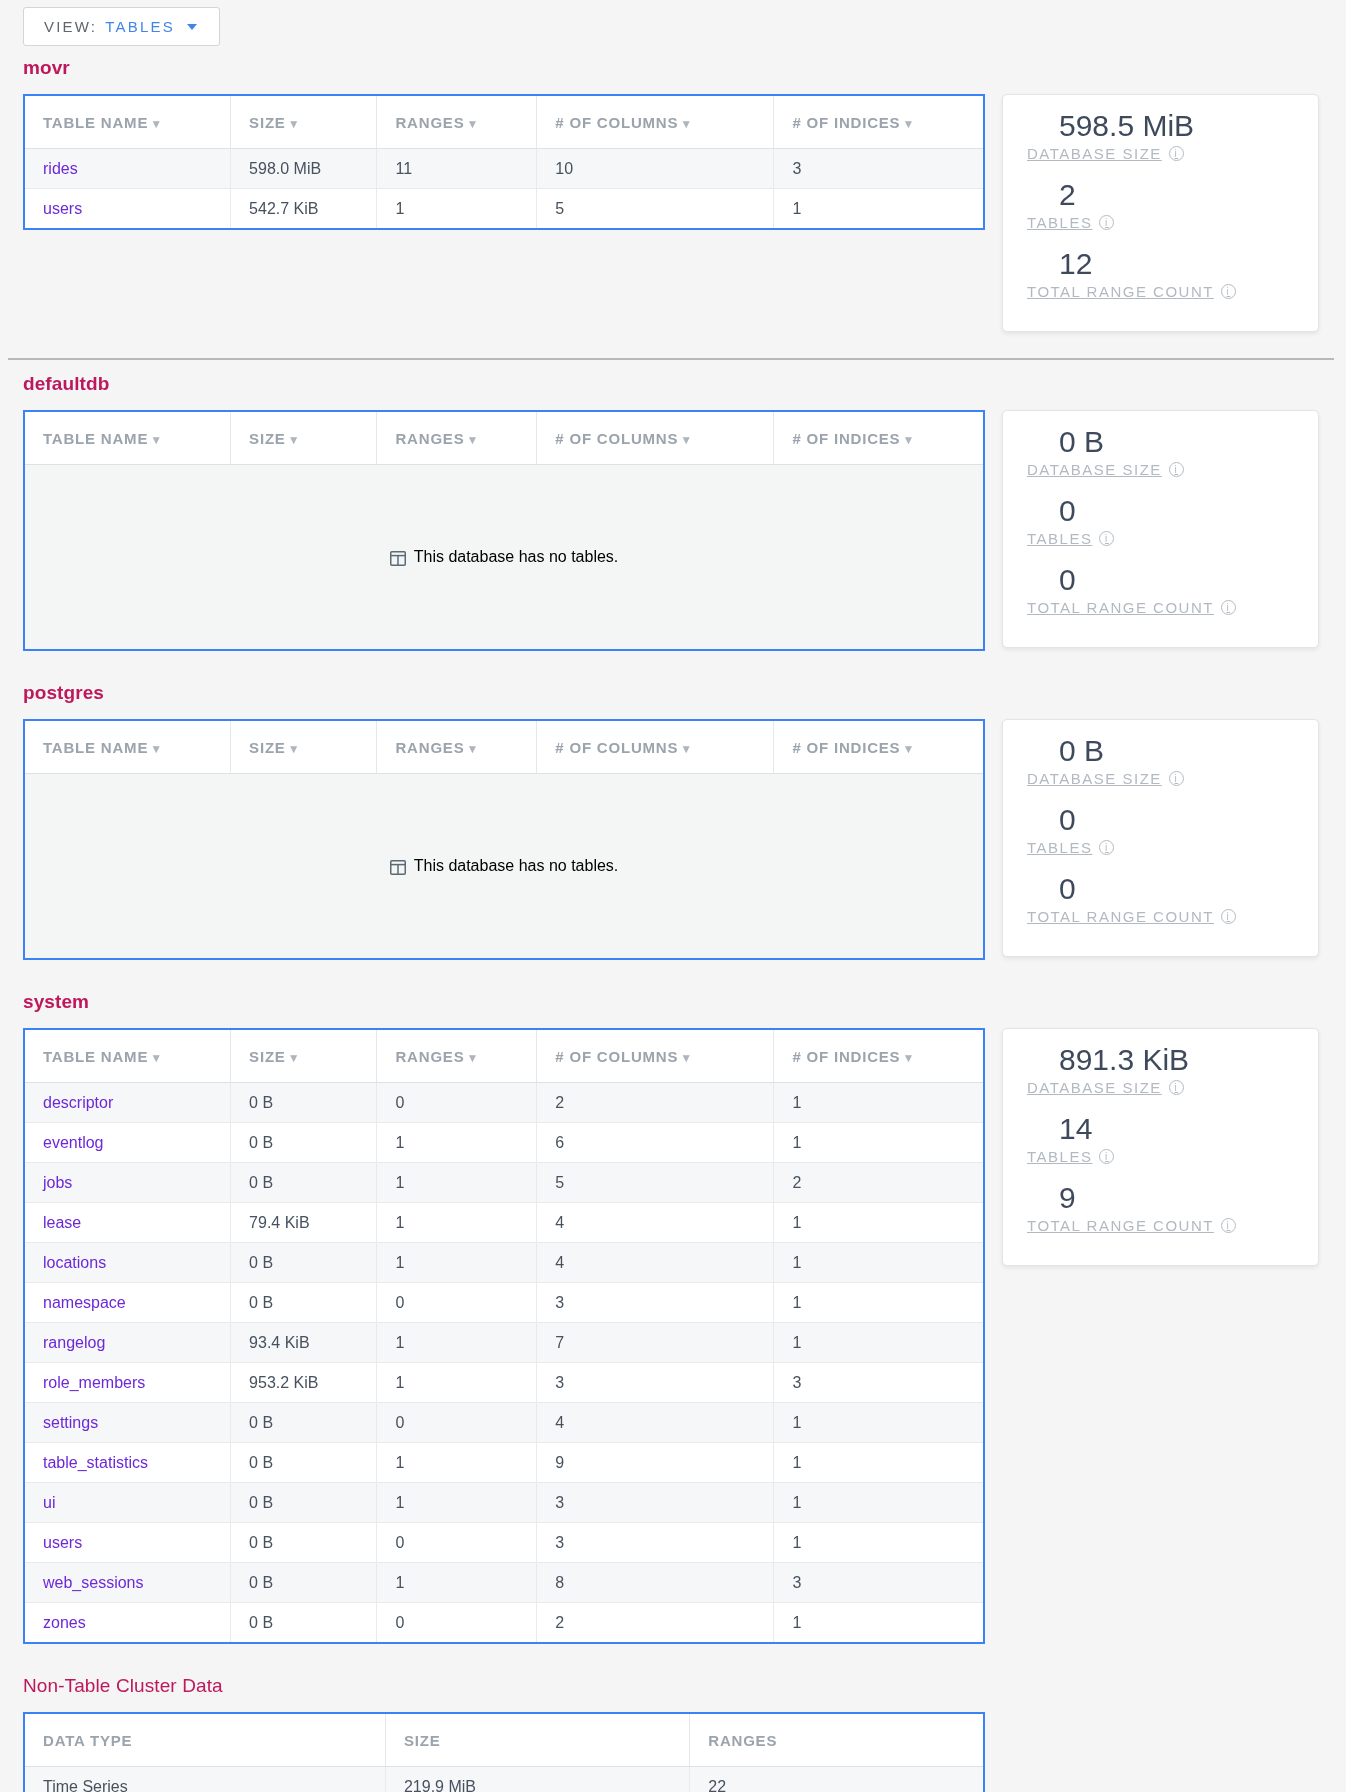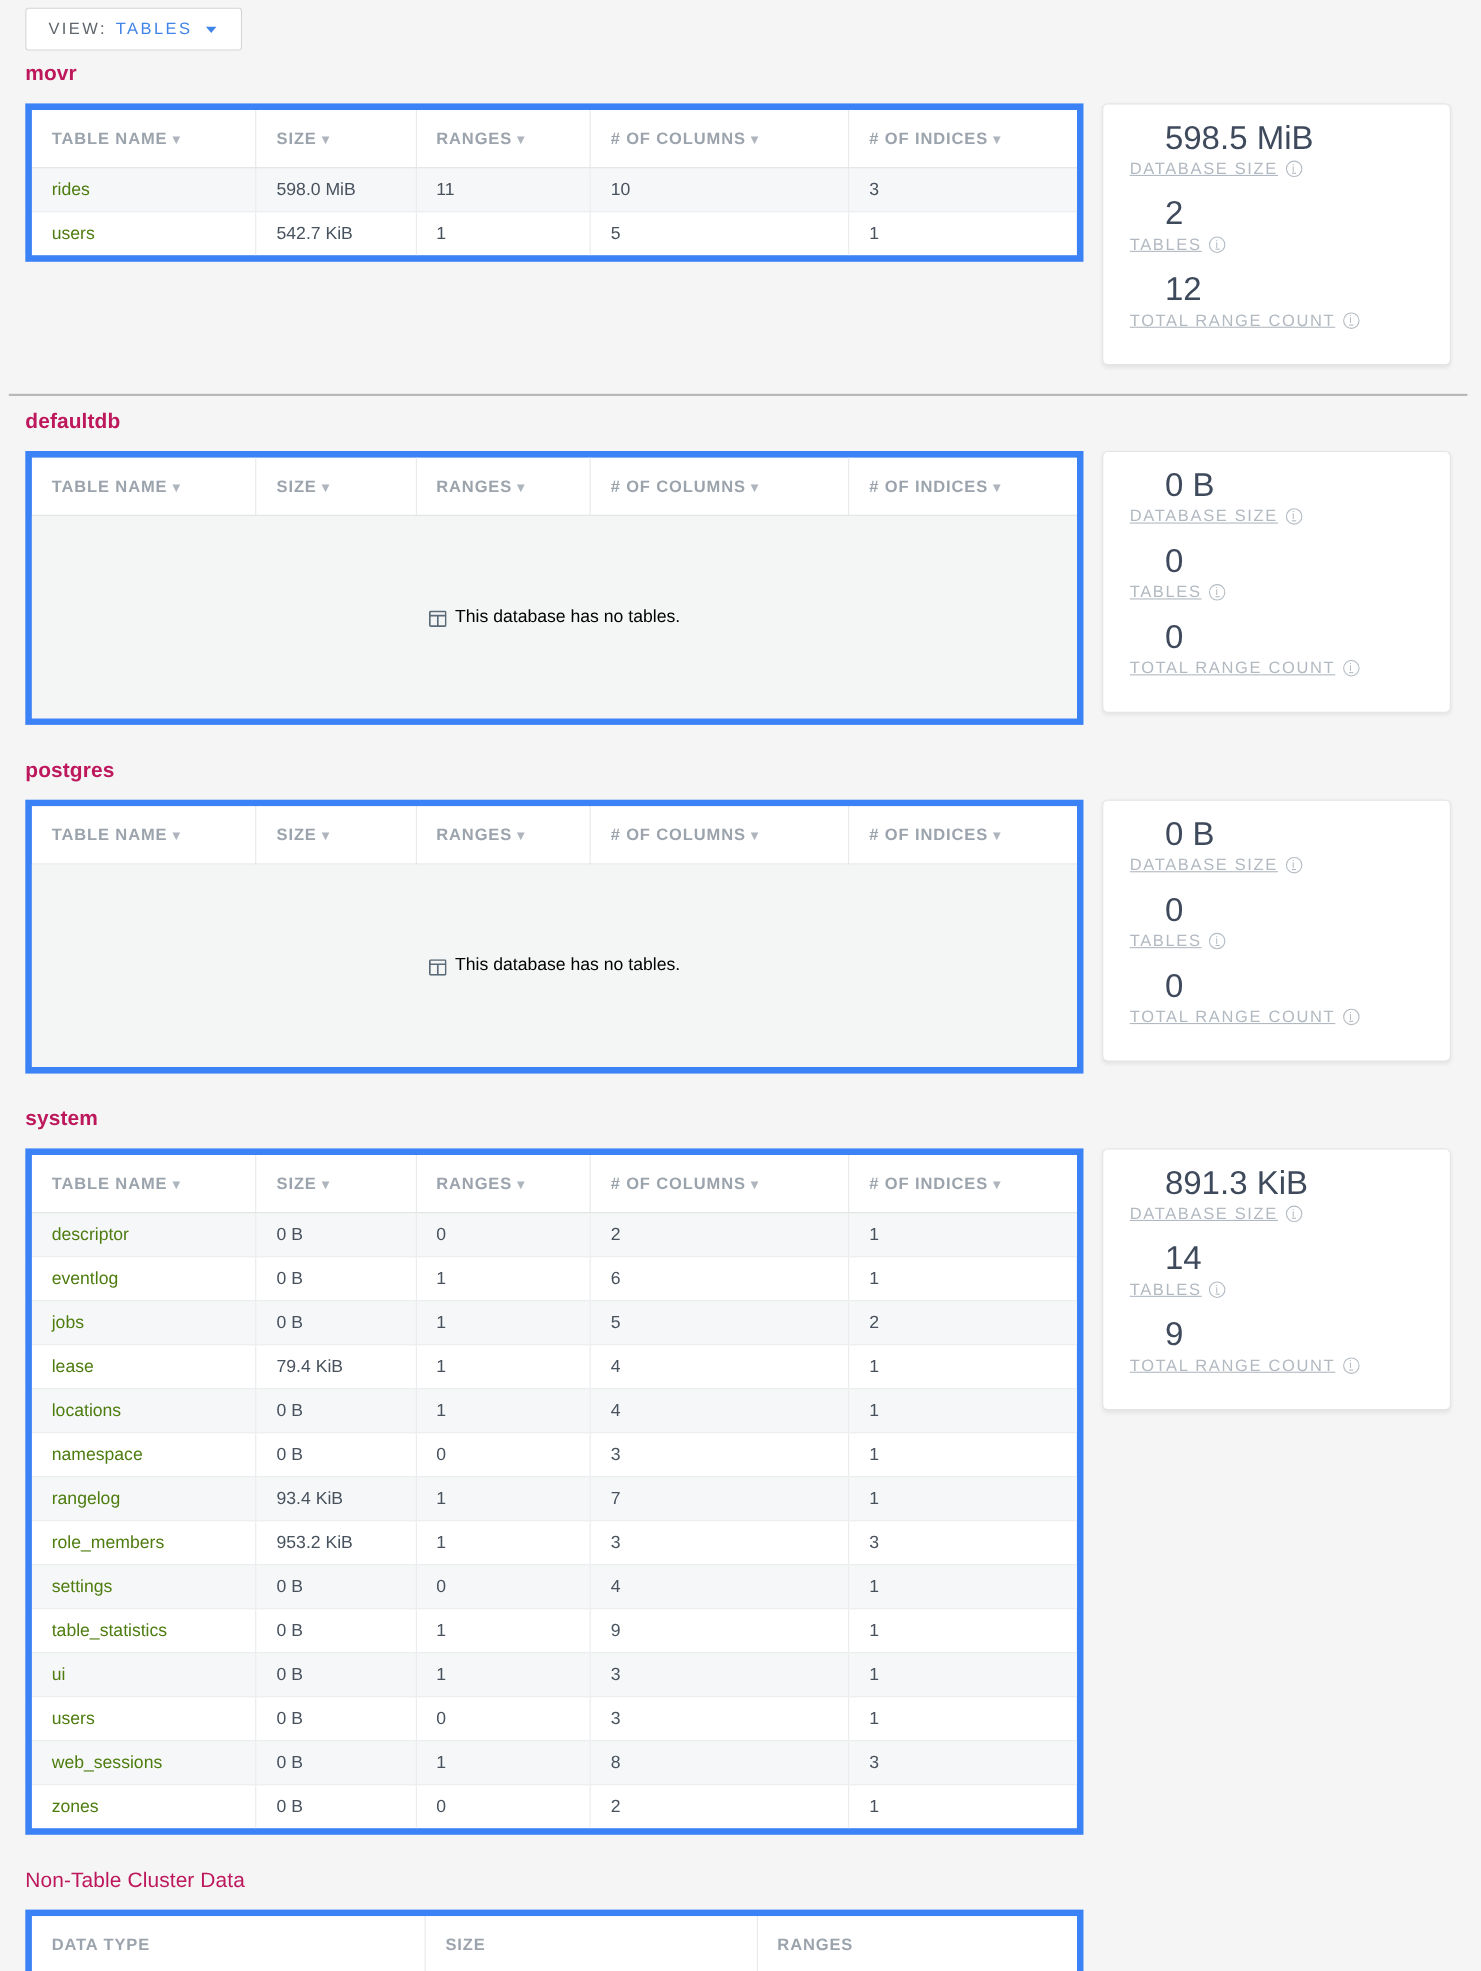--- a/index.html
+++ b/index.html
@@ -33,21 +33,21 @@
     font-size: 19px; line-height: 22px; margin: 0 0 15px 0;
     color: #be185d; font-weight: 600; letter-spacing: .1px;
   }
   h2.nt-title { font-weight: 400; }
 
   .section-body { display: flex; align-items: flex-start; }
 
   
   .table-card {
     width: 962px; background: #fff;
-    border: 6px solid #3b82f6; box-sizing: border-box;
+    border: 2px solid #3b82f6; box-sizing: border-box;
   }
   .table-card table {
     width: 100%; border-collapse: collapse; table-layout: fixed;
   }
   th {
     text-align: left; background: #fff;
     font-size: 15px; font-weight: 700; color: #9ba3ac; letter-spacing: .8px;
     padding: 18px 8px 17px 18px;
     border-right: 1px solid #e6e8e9; border-bottom: 1px solid #dfe1e2;
     white-space: nowrap; overflow: hidden; cursor: pointer;
@@ -56,21 +56,21 @@
   .sort-icon { color: #aeb5bc; font-size: 12px; margin-left: 2px; }
   td {
     font-size: 16px; color: #47525e;
     padding: 11px 8px 10px 18px;
     border-right: 1px solid #e9eaeb; border-top: 1px solid #e9eaeb;
     white-space: nowrap; overflow: hidden;
   }
   td:last-child { border-right: none; }
   tbody tr:first-child td { border-top: none; }
   tbody tr:nth-child(odd) { background: #f6f7f8; }
-  a.tbl-link { color: #4d7c0f; text-decoration: none; cursor: pointer; }
+  a.tbl-link { color: #6d28d9; text-decoration: none; cursor: pointer; }
 
   .db-table th:nth-child(1), .db-table td:nth-child(1) { width: 21.7%; }
   .db-table th:nth-child(2), .db-table td:nth-child(2) { width: 14.6%; }
   .db-table th:nth-child(3), .db-table td:nth-child(3) { width: 16.2%; }
   .db-table th:nth-child(4), .db-table td:nth-child(4) { width: 25.4%; }
   .db-table th:nth-child(5), .db-table td:nth-child(5) { width: 22.1%; }
 
   .nt-table th:nth-child(1), .nt-table td:nth-child(1) { width: 38%; }
   .nt-table th:nth-child(2), .nt-table td:nth-child(2) { width: 31.6%; }
   .nt-table th:nth-child(3), .nt-table td:nth-child(3) { width: 30.4%; }

